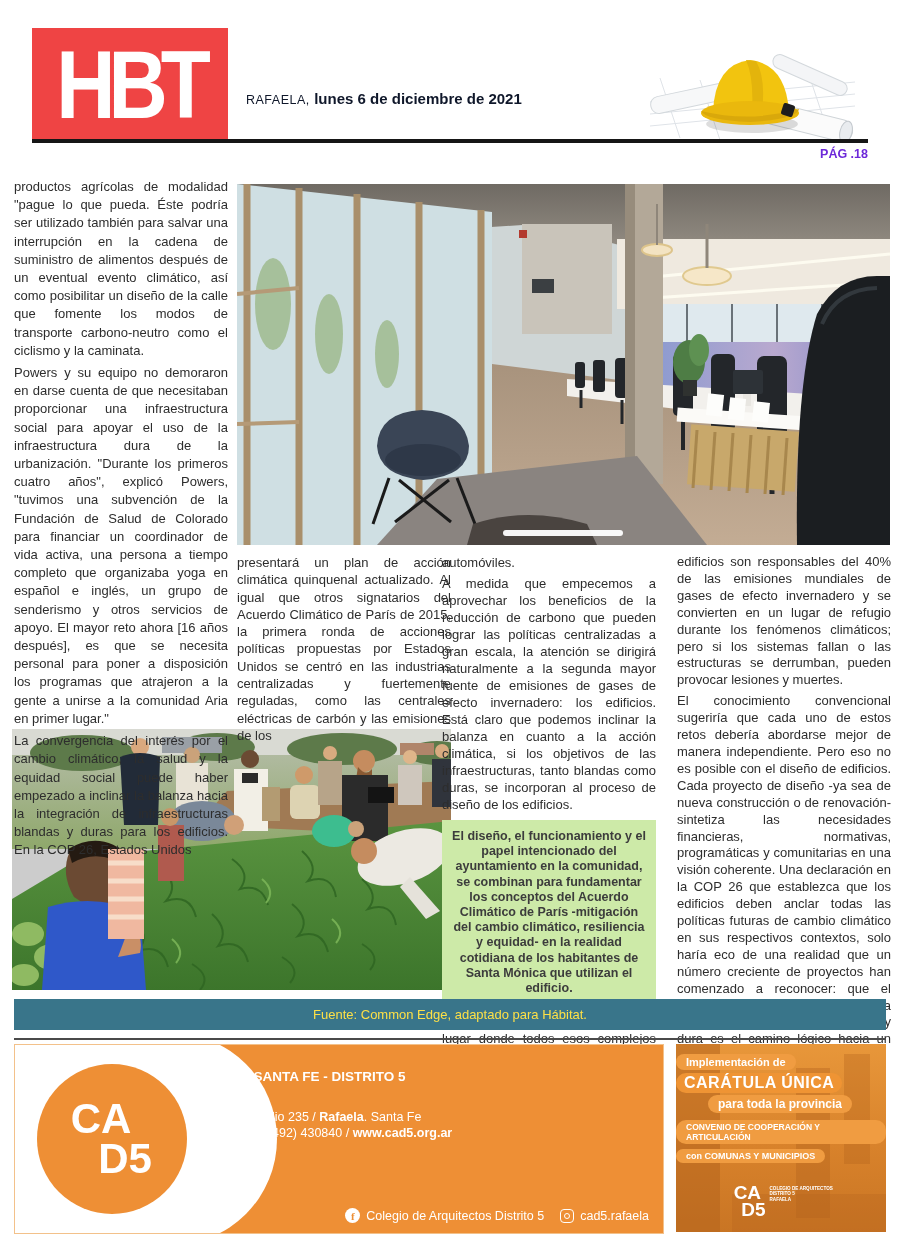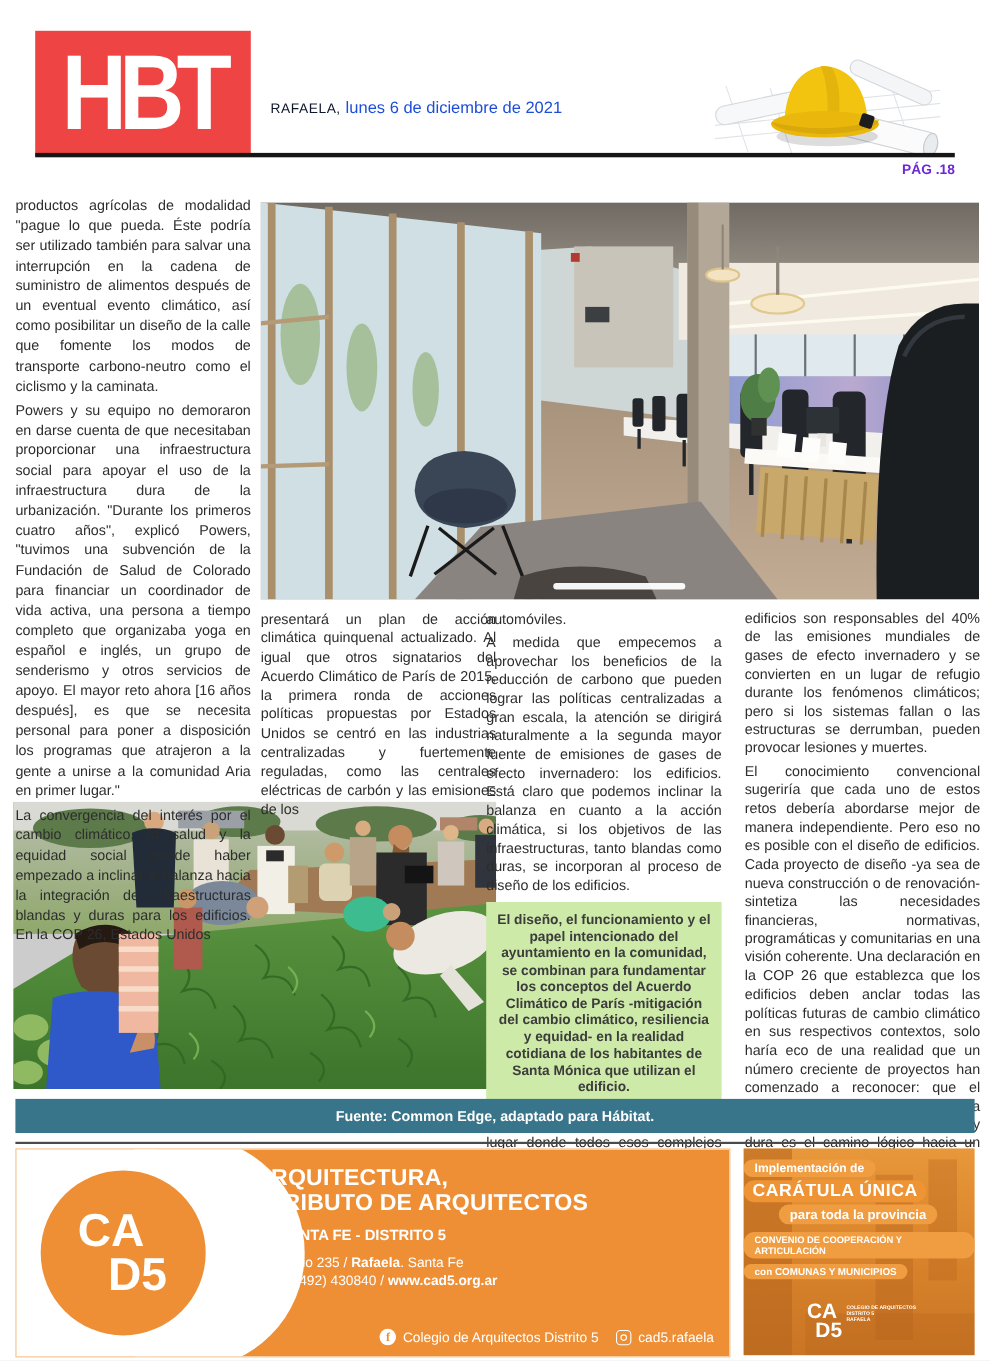--- a/index.html
+++ b/index.html
@@ -5,55 +5,55 @@
   html,body{margin:0;padding:0;background:#e9e9e9;}
   .page{position:relative;width:900px;height:1237px;background:#ffffff;margin:0 auto;
         font-family:"Liberation Sans",sans-serif;color:#2e2e2e;overflow:hidden;}
   
   .logo-box{position:absolute;left:32px;top:28px;width:196px;height:114px;background:#ef4444;
             display:flex;align-items:center;justify-content:center;}
   .logo-box span{color:#fff;font-weight:bold;font-size:82px;letter-spacing:-7px;
                  transform:scaleY(1.18);line-height:1;}
   .dateline{position:absolute;left:246px;top:90px;white-space:nowrap;}
   .dateline .city{font-size:12.5px;letter-spacing:.5px;color:#0f172a;}
-  .dateline .date{font-size:15px;font-weight:normal;color:#1d4ed8;}
+  .dateline .date{font-size:15px;font-weight:bold;color:#0f172a;}
   .hat-art{position:absolute;left:650px;top:48px;}
   .head-rule{position:absolute;left:32px;top:139px;width:836px;height:4px;background:#161616;}
   .pagenum{position:absolute;right:32px;top:147px;font-size:12.5px;font-weight:bold;color:#6d28d9;}
   
   .col{position:absolute;width:214px;font-size:13px;text-align:justify;color:#2d2d2d;}
   .col p{margin:0 0 4px 0;}
   .col1{left:14px;top:178px;line-height:18.2px;}
   .col2{left:237px;top:554px;line-height:17.3px;}
   .col3{left:442px;top:554px;line-height:17px;}
   .col4{left:677px;top:554px;line-height:16.9px;}
   .photo{position:absolute;overflow:hidden;background:#ccc;}
   .photo-office{left:237px;top:184px;width:653px;height:361px;}
   .photo-garden{left:12px;top:729px;width:439px;height:261px;}
   .highlight-box{background:#cdeaa8;margin:7px 0 8px 0;padding:9px 10px;
                  font-size:12.5px;font-weight:bold;line-height:15.2px;text-align:center;color:#3c3c3c;}
   
   .source-banner{position:absolute;left:14px;top:999px;width:872px;height:31px;background:#39758a;
                  display:flex;align-items:center;justify-content:center;}
-  .source-banner span{color:#ffffff;font-weight:bold;font-size:13px;}
+  .source-banner span{color:#fde047;font-weight:normal;font-size:13px;}
   .footer-rule{position:absolute;left:14px;top:1038px;width:872px;height:2px;background:#4a4a4a;}
   
   .ad1{position:absolute;left:14px;top:1044px;width:648px;height:188px;background:#fff;
        border:1px solid #f3c18a;overflow:hidden;}
   .ad1-orange{position:absolute;left:128px;top:0;right:0;bottom:0;background:#ee8f35;}
   .ad1-whitearc{position:absolute;left:50px;top:-12px;width:212px;height:212px;border-radius:50%;background:#fff;}
   .ad1-circle{position:absolute;left:22px;top:19px;width:150px;height:150px;border-radius:50%;background:#ee8f35;
               color:#fff;font-weight:bold;font-size:42px;line-height:40px;text-align:center;padding-top:0;
               display:flex;flex-direction:column;justify-content:center;}
   .ad1-circle .l1{margin-left:-22px;}
   .ad1-circle .l2{margin-left:26px;}
   .ad1-text{position:absolute;left:216px;top:14px;color:#fff;}
   .ad1-h{font-size:21px;font-weight:bold;line-height:23px;letter-spacing:.2px;}
   .ad1-org{margin-top:10px;font-size:13.5px;font-weight:bold;line-height:16.5px;}
-  .ad1-addr{margin-top:8px;font-size:12.5px;line-height:16px;}
+  .ad1-addr{margin-top:23px;font-size:12.5px;line-height:16px;}
   .ad1-social{position:absolute;right:14px;bottom:10px;color:#fff;font-size:12.5px;
               display:flex;align-items:center;gap:6px;white-space:nowrap;}
   .fb-ic{display:inline-flex;width:15px;height:15px;border-radius:50%;background:#fff;color:#ee8f35;
          font-weight:bold;font-size:11px;align-items:center;justify-content:center;font-family:"Liberation Serif",serif;}
   .ig-ic{display:inline-block;width:12px;height:12px;border:1.6px solid #fff;border-radius:4px;position:relative;margin-left:10px;}
   .ig-ic:before{content:"";position:absolute;left:3px;top:3px;width:6px;height:6px;border:1.4px solid #fff;border-radius:50%;box-sizing:border-box;}
   
   .ad2{position:absolute;left:676px;top:1044px;width:210px;height:188px;overflow:hidden;color:#fff;
        background:linear-gradient(180deg,#e8973a 0%,#d8822b 55%,#c97524 100%);}
   .ad2 .bldg{position:absolute;background:#b5651d;opacity:.55;}
@@ -369,24 +369,20 @@
   <div class="footer-rule"></div>
 
   <div class="ad1">
     <div class="ad1-orange"></div>
     <div class="ad1-whitearc"></div>
     <div class="ad1-circle">
       <span class="l1">CA</span>
       <span class="l2">D5</span>
     </div>
     <div class="ad1-text">
-      <div class="ad1-h">
-        <div>ARQUITECTURA,</div>
-        <div>ATRIBUTO DE ARQUITECTOS</div>
-      </div>
       <div class="ad1-org">
         <div>DE SANTA FE - DISTRITO 5</div>
       </div>
       <div class="ad1-addr">
         <div><span>9 de Julio 235 / </span><b>Rafaela</b><span>. Santa Fe</span></div>
         <div><span>Tel. (03492) 430840 / </span><b>www.cad5.org.ar</b></div>
       </div>
     </div>
     <div class="ad1-social">
       <span class="fb-ic">f</span>

